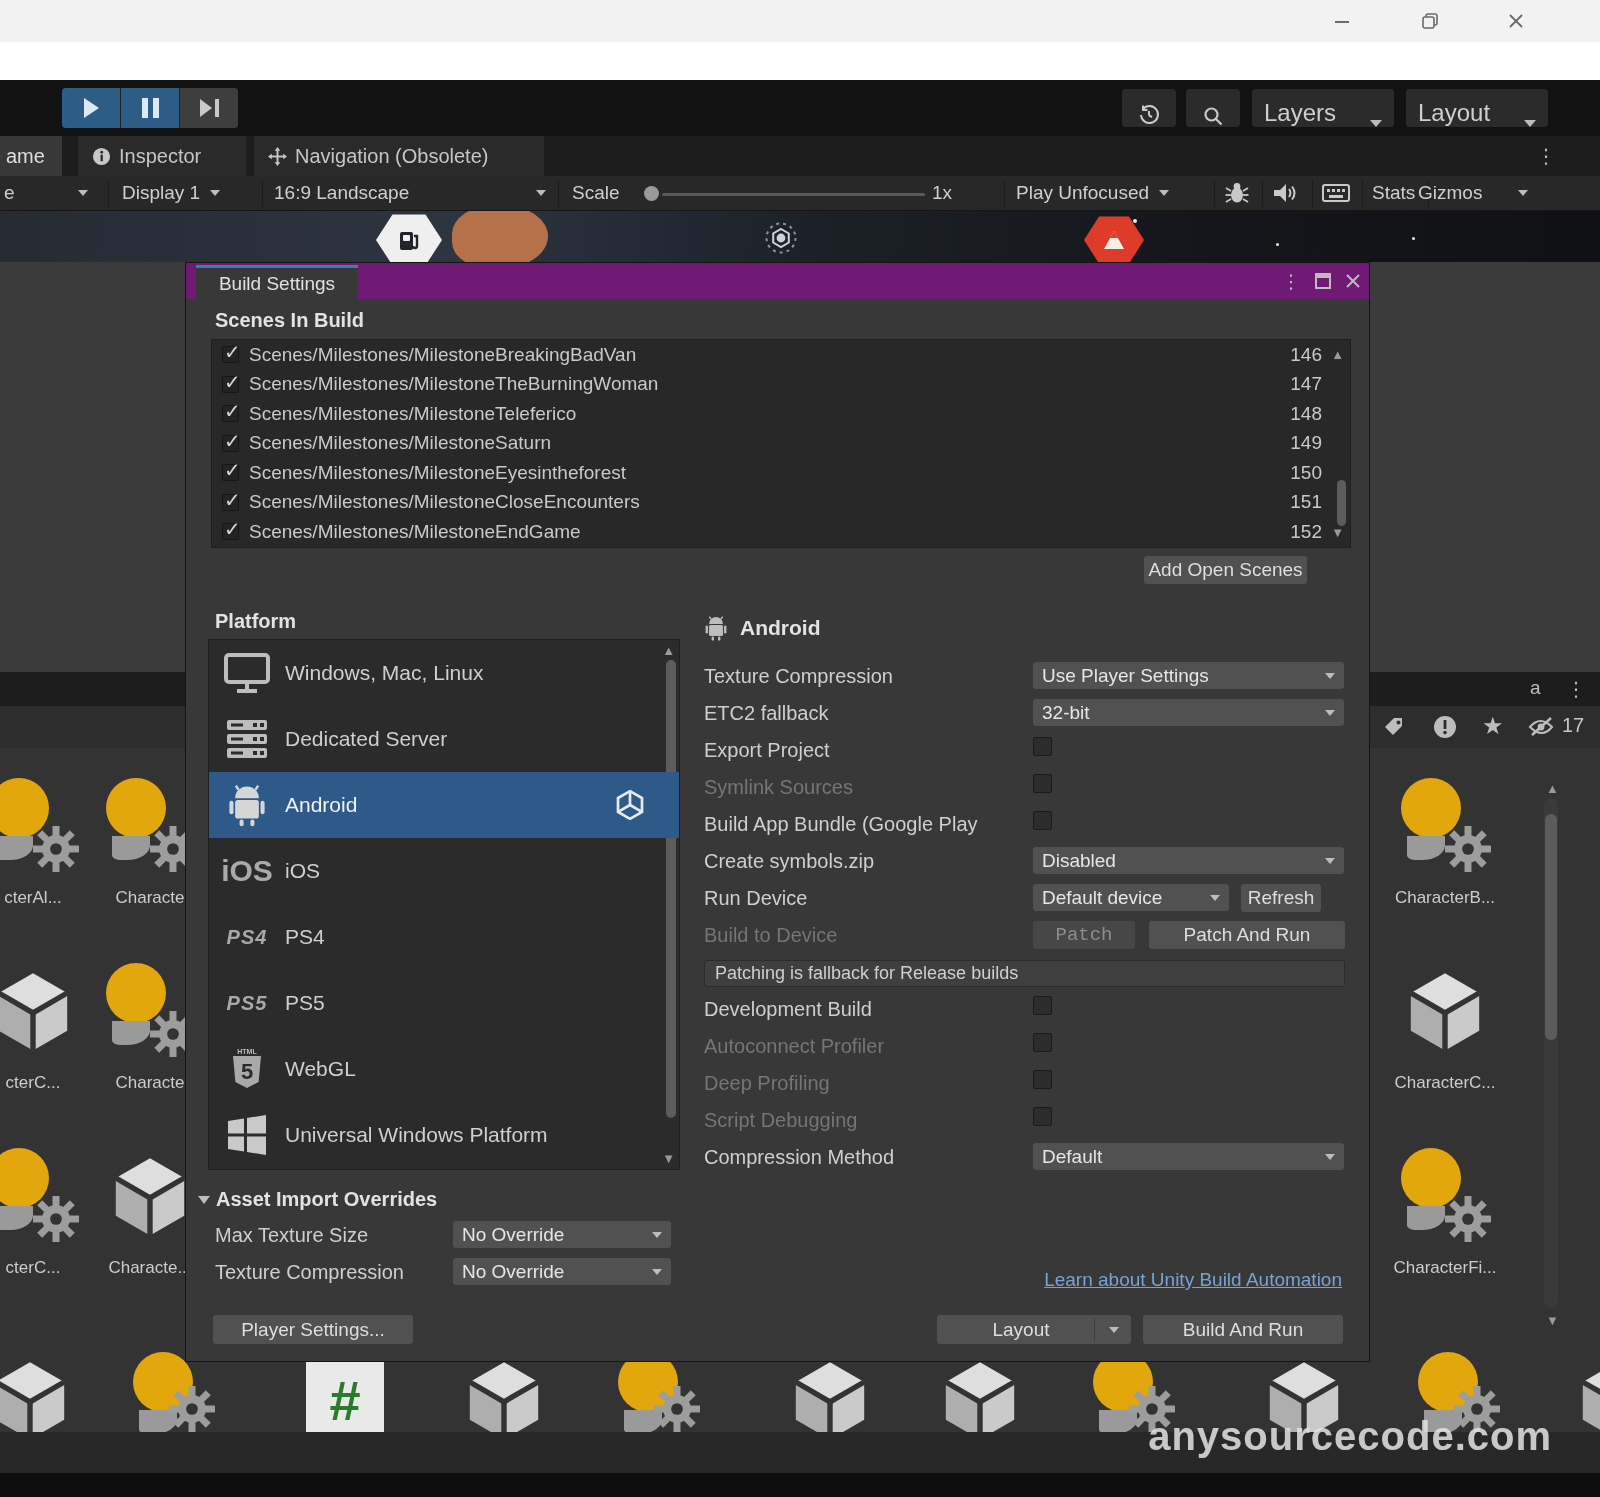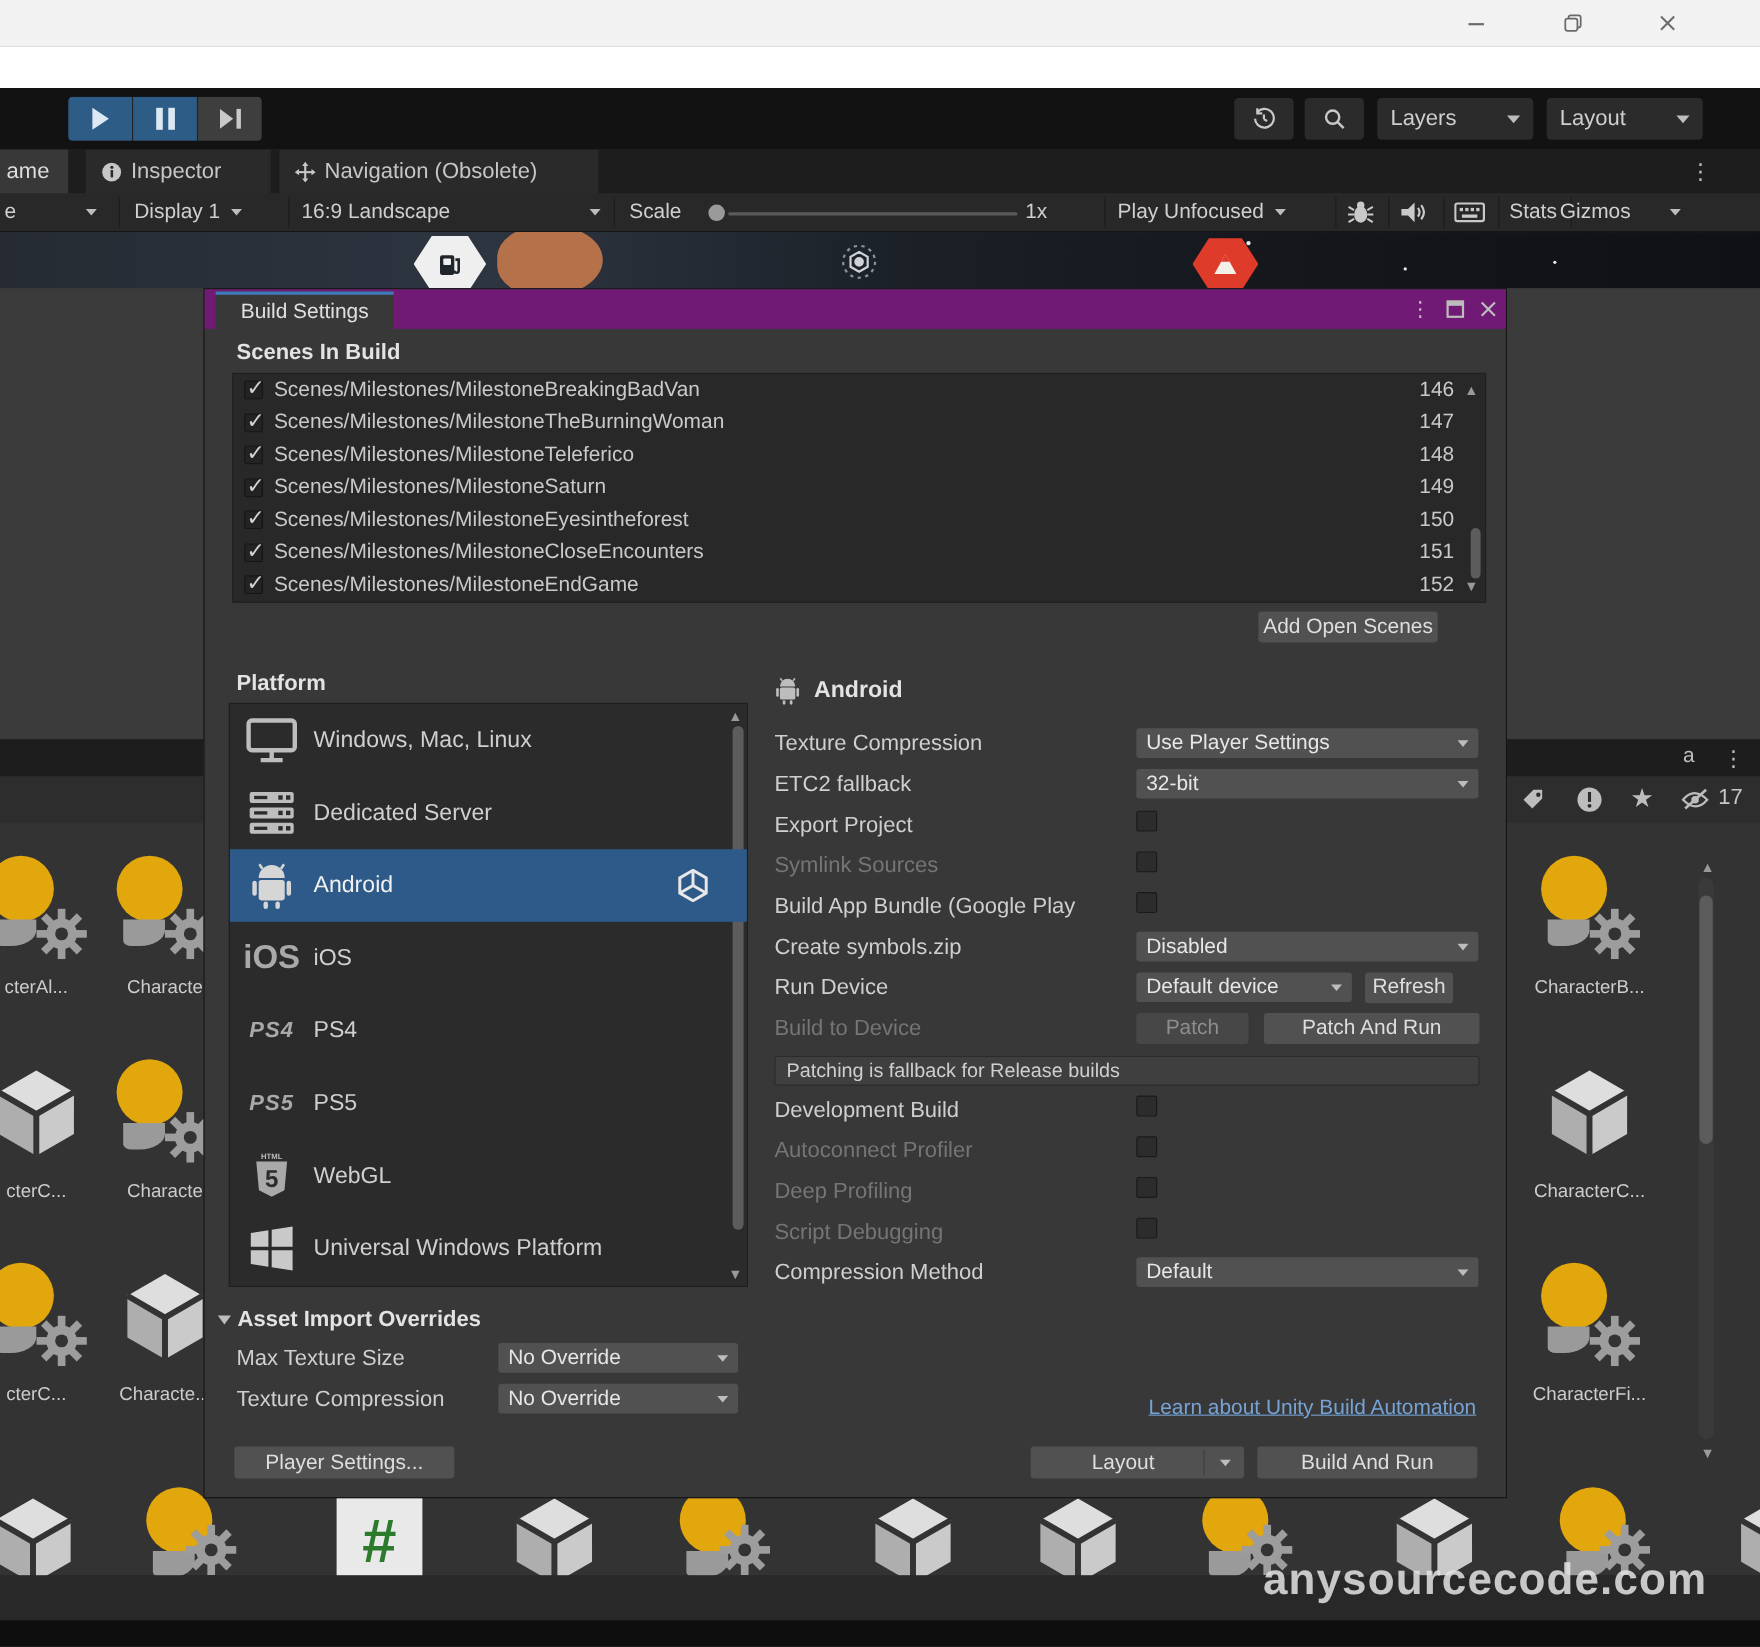--- a/index.html
+++ b/index.html
@@ -23,21 +23,21 @@
   .playgroup { position:absolute; left:62px; top:8px; height:40px; display:flex; background:#222; border-radius:4px; overflow:hidden; }
   .pbtn { width:58px; height:40px; display:flex; align-items:center; justify-content:center; margin-right:1px; }
   .pbtn.on { background:#2d5c87; }
   .pbtn.off { background:#3e3e3e; }
   .tri-play { width:0; height:0; border-left:15px solid #dce9f4; border-top:10px solid transparent; border-bottom:10px solid transparent; }
   .pause-bars { display:flex; gap:5px; }
   .pause-bars i { width:6px; height:20px; background:#dce9f4; }
   .step-wrap { display:flex; align-items:center; gap:3px; }
   .tri-step { width:0; height:0; border-left:12px solid #c9c9c9; border-top:9px solid transparent; border-bottom:9px solid transparent; }
   .step-bar { width:4px; height:18px; background:#c9c9c9; }
-  .toolbtn { position:absolute; top:9px; height:38px; background:#2b2b2b; border-radius:4px; display:flex; align-items:center; justify-content:center; color:#cfcfcf; font-size:20px; }
+  .toolbtn { position:absolute; top:9px; height:38px; background:#2b2b2b; border-radius:4px; display:flex; align-items:flex-end; justify-content:center; color:#cfcfcf; font-size:24px; }
   .tooldd { justify-content:space-between; padding:0 12px; }
 
   
   #tabbar { left:0; top:136px; width:1600px; height:40px; background:#1d1d1d; }
   .tab { position:absolute; top:0; height:40px; display:flex; align-items:center; gap:8px; color:#c6c6c6; font-size:20px; padding:0 14px; background:#2a2a2a; }
   .tab.active { background:#383838; color:#dedede; }
   .vdots { color:#bdbdbd; font-size:20px; letter-spacing:0; }
 
   
   #gametoolbar { left:0; top:176px; width:1600px; height:35px; background:#282828; border-bottom:1px solid #151515; }
@@ -956,21 +956,21 @@
       <div class="arow" style="top: 222px;">
         <span class="albl">Run Device</span>
         <div class="dd" style="left:329px; top:0; width:196px;">
           <span class="v">Default device</span>
           <span class="caret sm"></span>
         </div>
         <div class="pbtn2" style="left:537px; top:0; width:80px;">Refresh</div>
       </div>
       <div class="arow disabled" style="top: 259px;">
         <span class="albl">Build to Device</span>
-        <div class="pbtn2 dim" style="left:329px; top:0; width:102px;">Patch</div>
+        <div class="pbtn2 dim" style="left:329px; top:0; width:102px;font-family:Liberation Mono, monospace;">Patch</div>
         <div class="pbtn2" style="left:445px; top:0; width:196px;">Patch And Run</div>
       </div>
       <div class="arow" style="top: 296px;">
         <div class="infobox" style="top:2px;">Patching is fallback for Release builds</div>
       </div>
       <div class="arow" style="top: 333px;">
         <span class="albl">Development Build</span>
         <span class="cb"></span>
       </div>
       <div class="arow disabled" style="top: 370px;">

